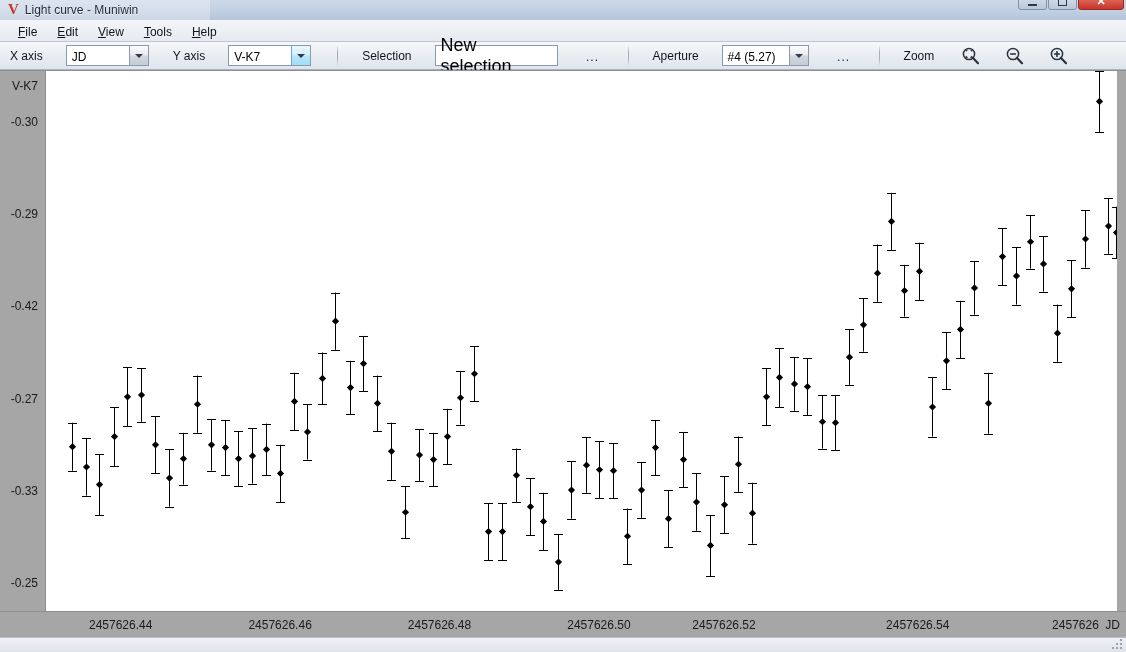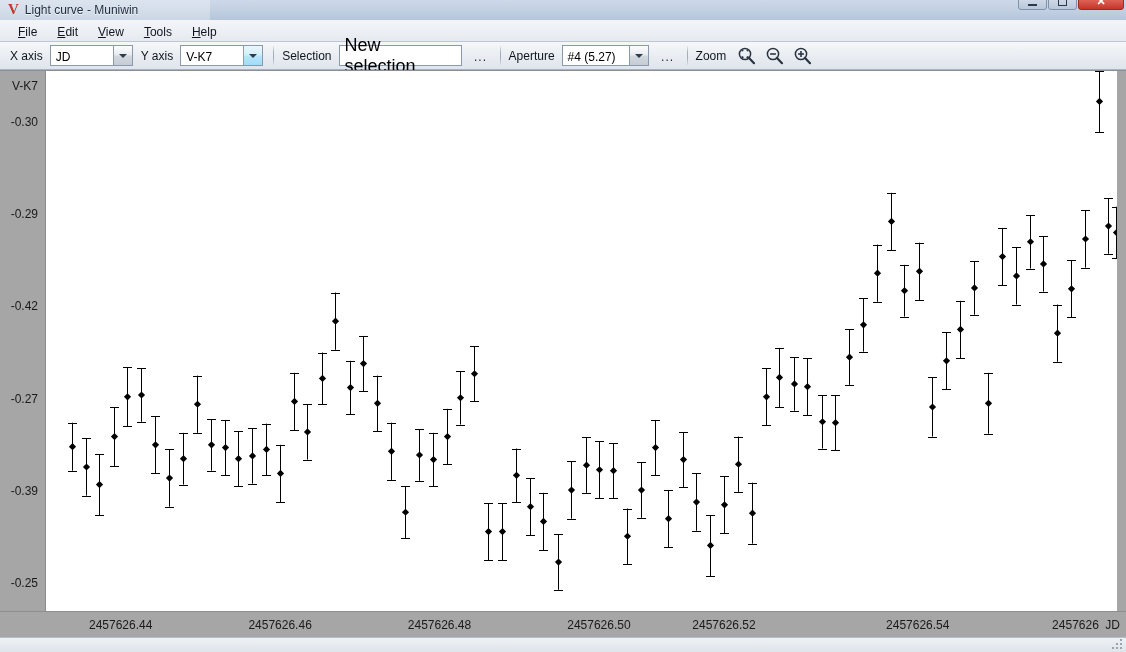--- a/index.html
+++ b/index.html
@@ -80,21 +80,21 @@
     padding: 2px 10px; font-size: 12px; color: #10161f; cursor: default;
   }
   .menu-item u { text-decoration: underline; }
 
   
   #toolbar {
     position: absolute; left: 0; top: 42px; width: 1126px; height: 28px;
     background: linear-gradient(to bottom, #f6f7f9 0%, #e9edf2 52%, #dfe5ec 100%);
     border-bottom: 1px solid #a9b3c2;
     display: flex; align-items: center; padding-left: 10px;
-    gap: 0px;
+    gap: 16px;
   }
   .tb-label {
     font-size: 12px; color: #10161f; white-space: nowrap;
     margin-right: 7px;
   }
   .combo {
     display: flex; align-items: stretch; height: 21px;
     border: 1px solid #8b9aab; background: #fff;
     margin-right: 8px;
   }
@@ -314,21 +314,21 @@
 
   <div id="chart-client">
 
     <div id="yaxis-band">
       <div class="ytitle">V-K7</div>
       <div id="ytick-holder">
           <div class="ylabel" style="top: 50.7692px;">-0.30</div>
           <div class="ylabel" style="top: 143.077px;">-0.29</div>
           <div class="ylabel" style="top: 235.385px;">-0.42</div>
           <div class="ylabel" style="top: 327.692px;">-0.27</div>
-          <div class="ylabel" style="top: 420px;">-0.39</div>
+          <div class="ylabel" style="top: 420px;">-0.33</div>
           <div class="ylabel" style="top: 512.308px;">-0.25</div>
         </div>
     </div>
 
     <div id="plot-area">
       <svg id="plot-svg" width="1072" height="540">
           <g>
             <line x1="26.5" x2="26.5" y1="351.69230769230796" y2="399.6923076923078" stroke="#000000" stroke-width="1"></line>
             <line x1="22" x2="31" y1="352.5" y2="352.5" stroke="#000000" stroke-width="1"></line>
             <line x1="22" x2="31" y1="400.5" y2="400.5" stroke="#000000" stroke-width="1"></line>

